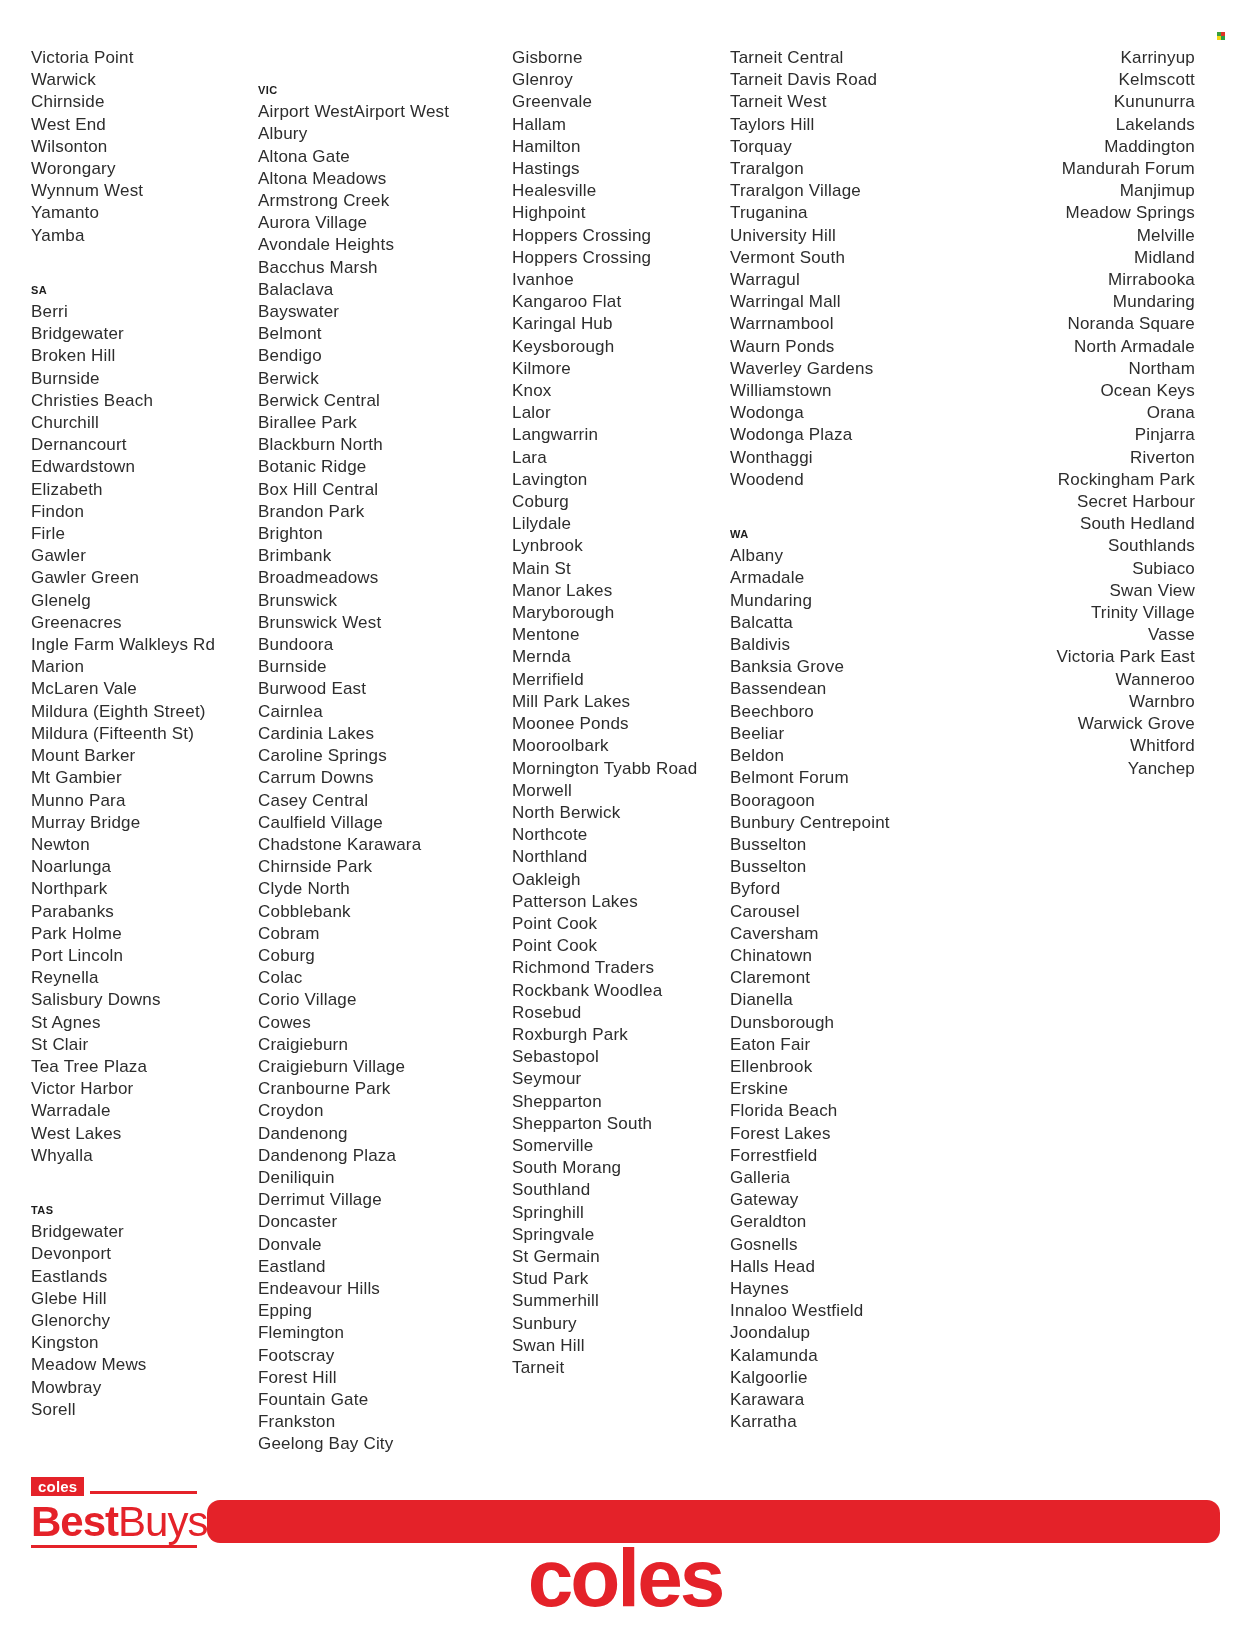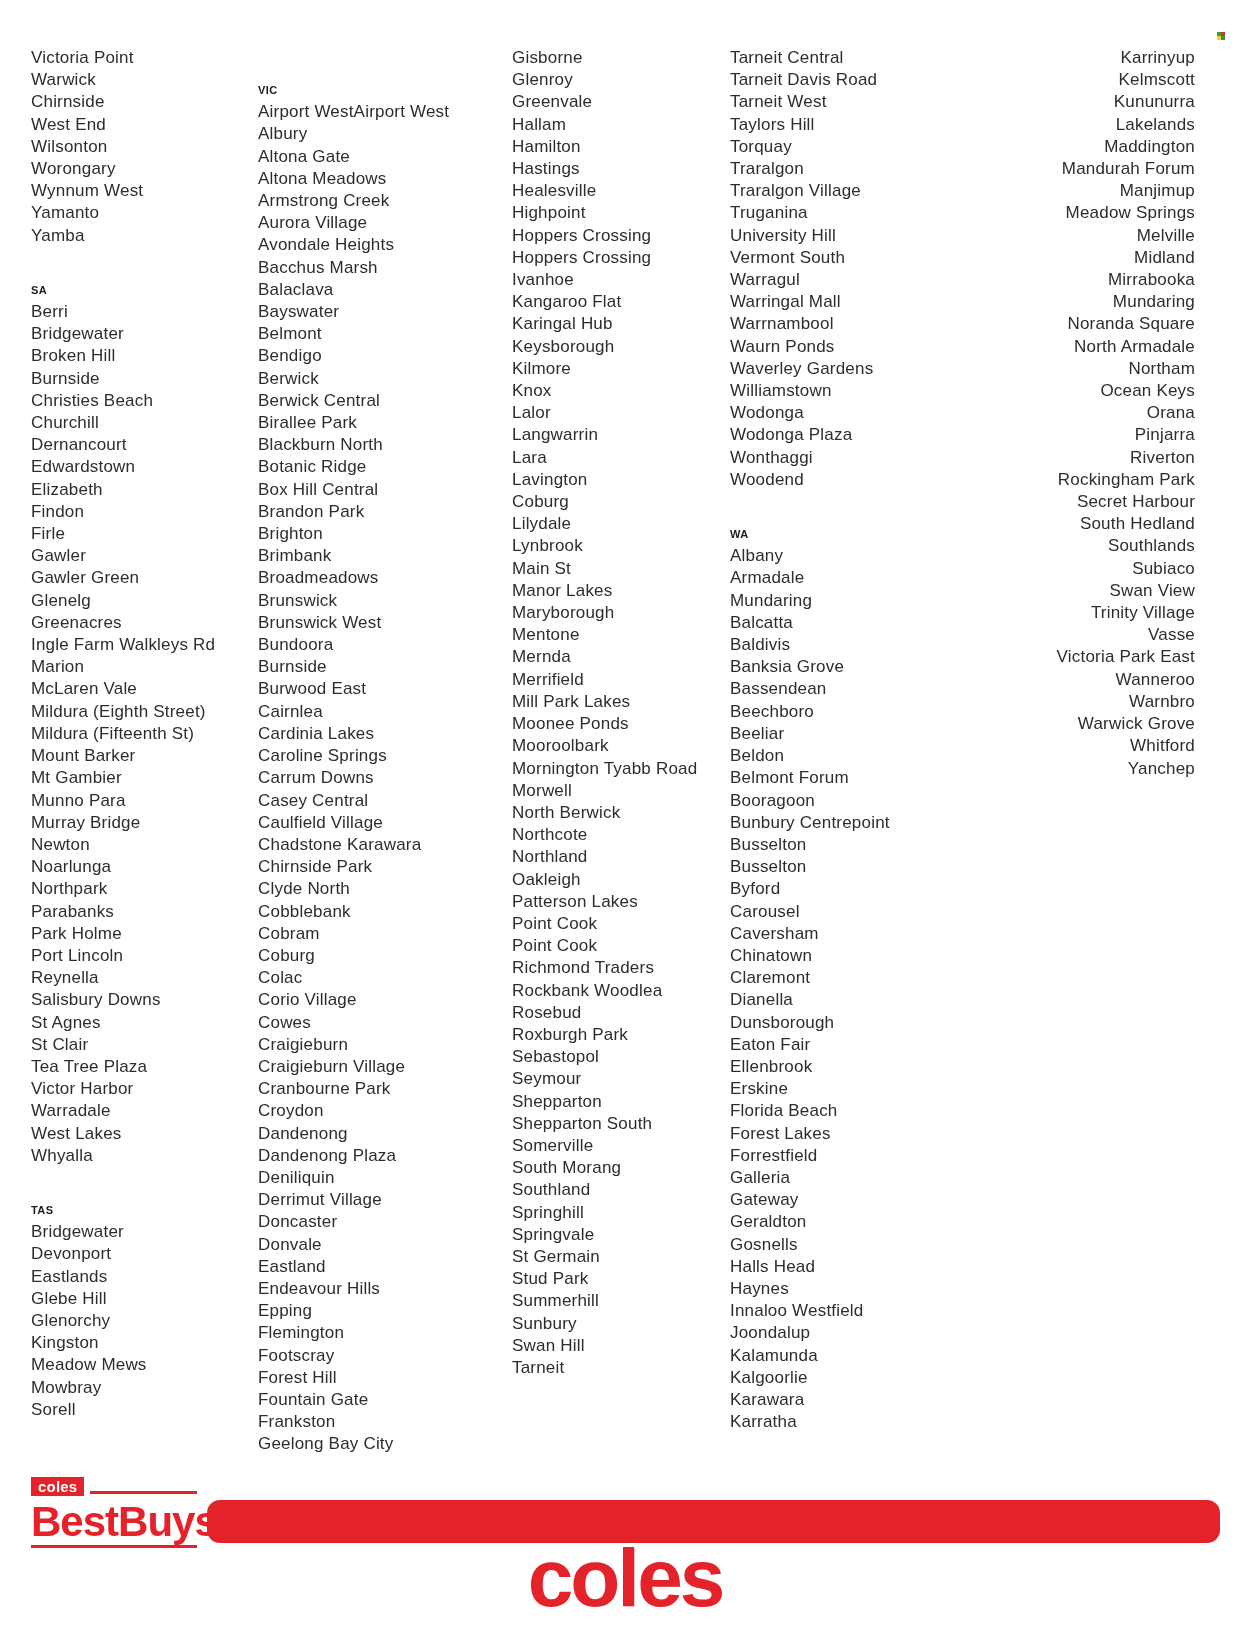--- a/index.html
+++ b/index.html
@@ -87,21 +87,21 @@
   }
   .bb-text {
     margin-top: 8px;
     font-size: 42px;
     line-height: 36px;
     color: var(--coles-red, #e42229);
     letter-spacing: -1px;
     white-space: nowrap;
   }
   .bb-best { font-weight: 700; }
-  .bb-buys { font-weight: 700; }
+  .bb-buys { font-weight: 400; }
   .bb-underline {
     margin-top: 5px;
     height: 3px;
     width: 100%;
     background: var(--coles-red, #e42229);
   }
 
   .red-bar {
     position: absolute;
     left: 207px;

